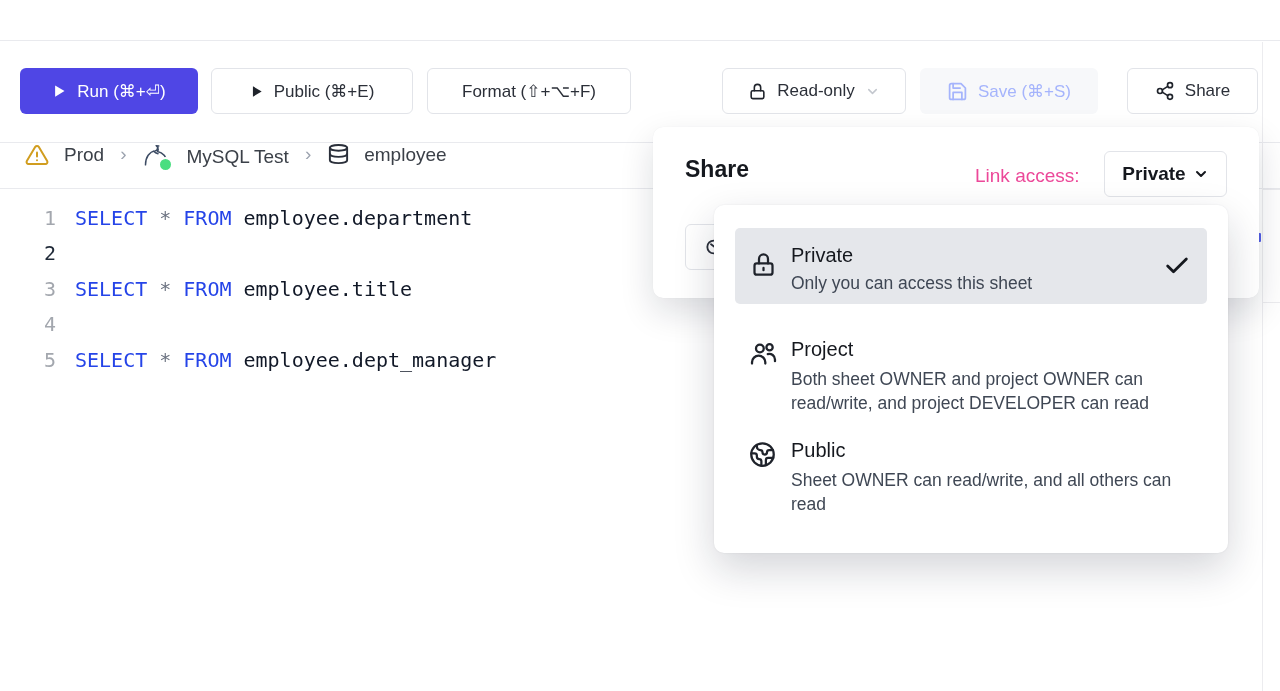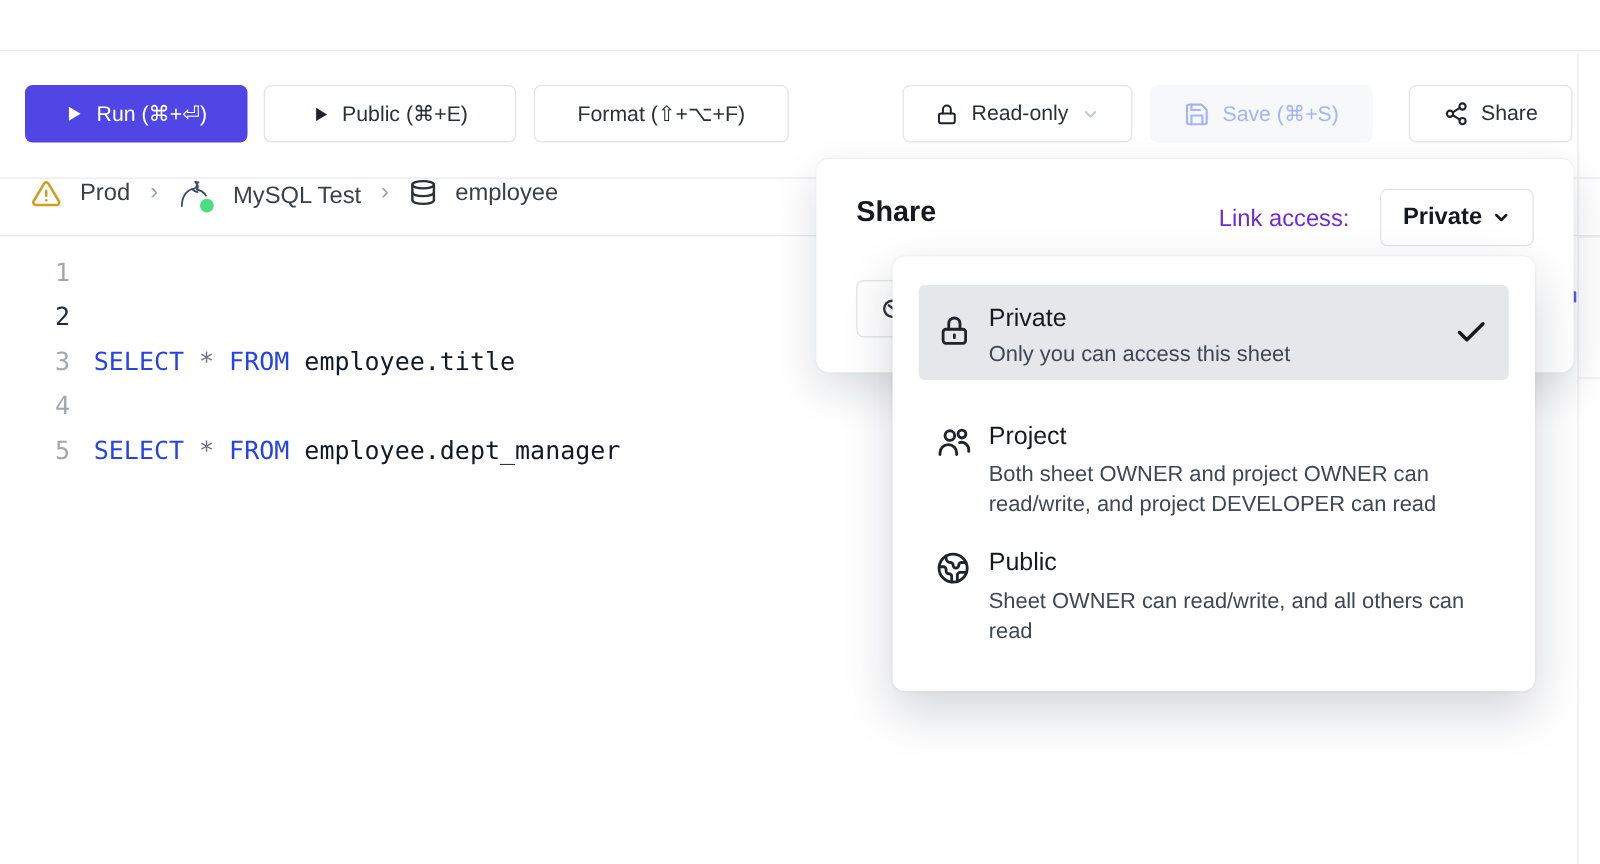--- a/index.html
+++ b/index.html
@@ -55,21 +55,21 @@
   .vline{left:1262px;top:42px;width:1px;height:649px;background:#ececef;}
   .hline{background:#ececef;height:1px;width:18px;left:1262px;}
   .bluedash{left:1256px;top:233px;width:5px;height:9px;background:#5560e8;border-radius:1px;}
 
   
   .popover{
     left:653px;top:127px;width:606px;height:171px;background:#fff;border-radius:10px;
     box-shadow:0 0 1px rgba(15,23,42,.08),0 14px 34px rgba(15,23,42,.14);z-index:5;
   }
   .pop-title{position:absolute;left:32px;top:29px;font-size:23px;font-weight:700;color:#15181e;}
-  .pop-linklabel{position:absolute;left:322px;top:38px;font-size:19px;color:#6d28d9;}
+  .pop-linklabel{position:absolute;left:322px;top:38px;font-size:19px;color:#ec4899;}
   .pop-access-btn{
     position:absolute;left:451px;top:24px;width:123px;height:46px;background:#fff;
     border:1px solid #e2e4e9;border-radius:6px;display:flex;align-items:center;justify-content:center;
     gap:7px;font-size:19px;font-weight:700;color:#15181e;cursor:pointer;box-sizing:border-box;
   }
   .pop-linkinput{
     position:absolute;left:32px;top:97px;width:58px;height:46px;border:1px solid #e2e4e9;
     border-radius:6px;display:flex;align-items:center;padding-left:14px;box-sizing:border-box;
   }
 
@@ -193,20 +193,21 @@
           <path d="M3 11.5V18c0 1.66 4 3 9 3s9-1.34 9-3v-6.5"></path>
         </svg>
     </span>
     <span>employee</span>
   </span>
 </div>
 
 <div class="abs editor">
   <div class="code-row">
     <span class="lnum">1</span>
+    <span class="code"><span class="kw">SELECT</span><span class="op">*</span><span class="kw">FROM</span><span class="ident">employee.department</span></span>
   </div>
   <div class="code-row">
     <span class="lnum active">2</span>
     <span class="code"></span>
   </div>
   <div class="code-row">
     <span class="lnum">3</span>
     <span class="code"><span class="kw">SELECT</span><span class="op">*</span><span class="kw">FROM</span><span class="ident">employee.title</span></span>
   </div>
   <div class="code-row">

